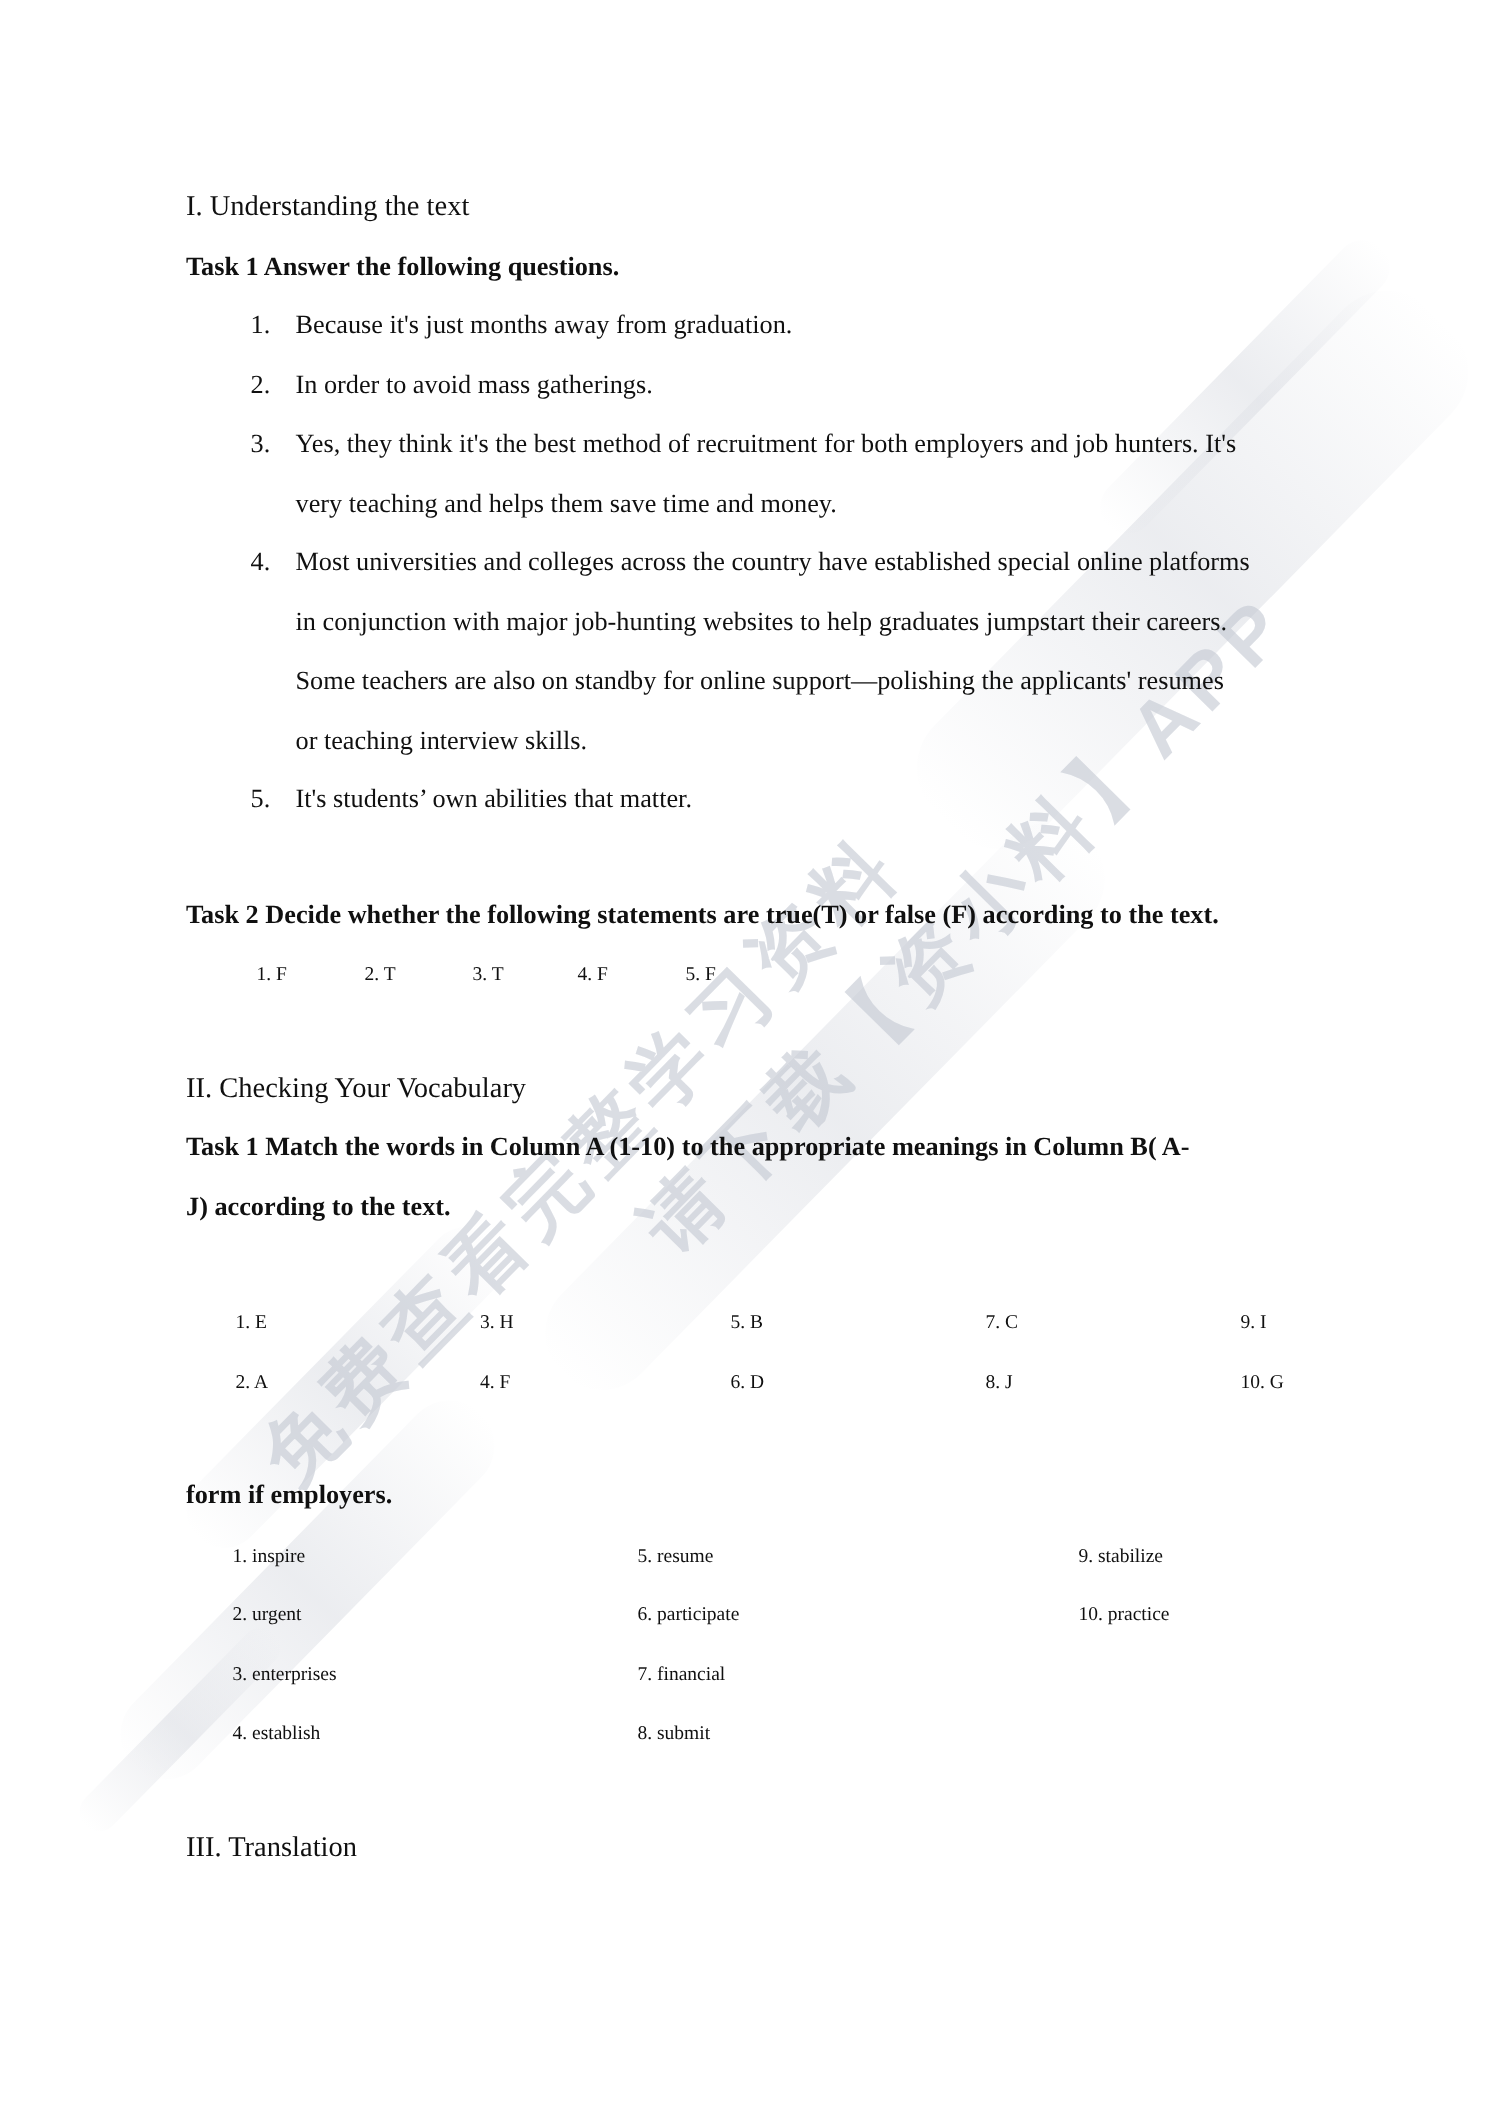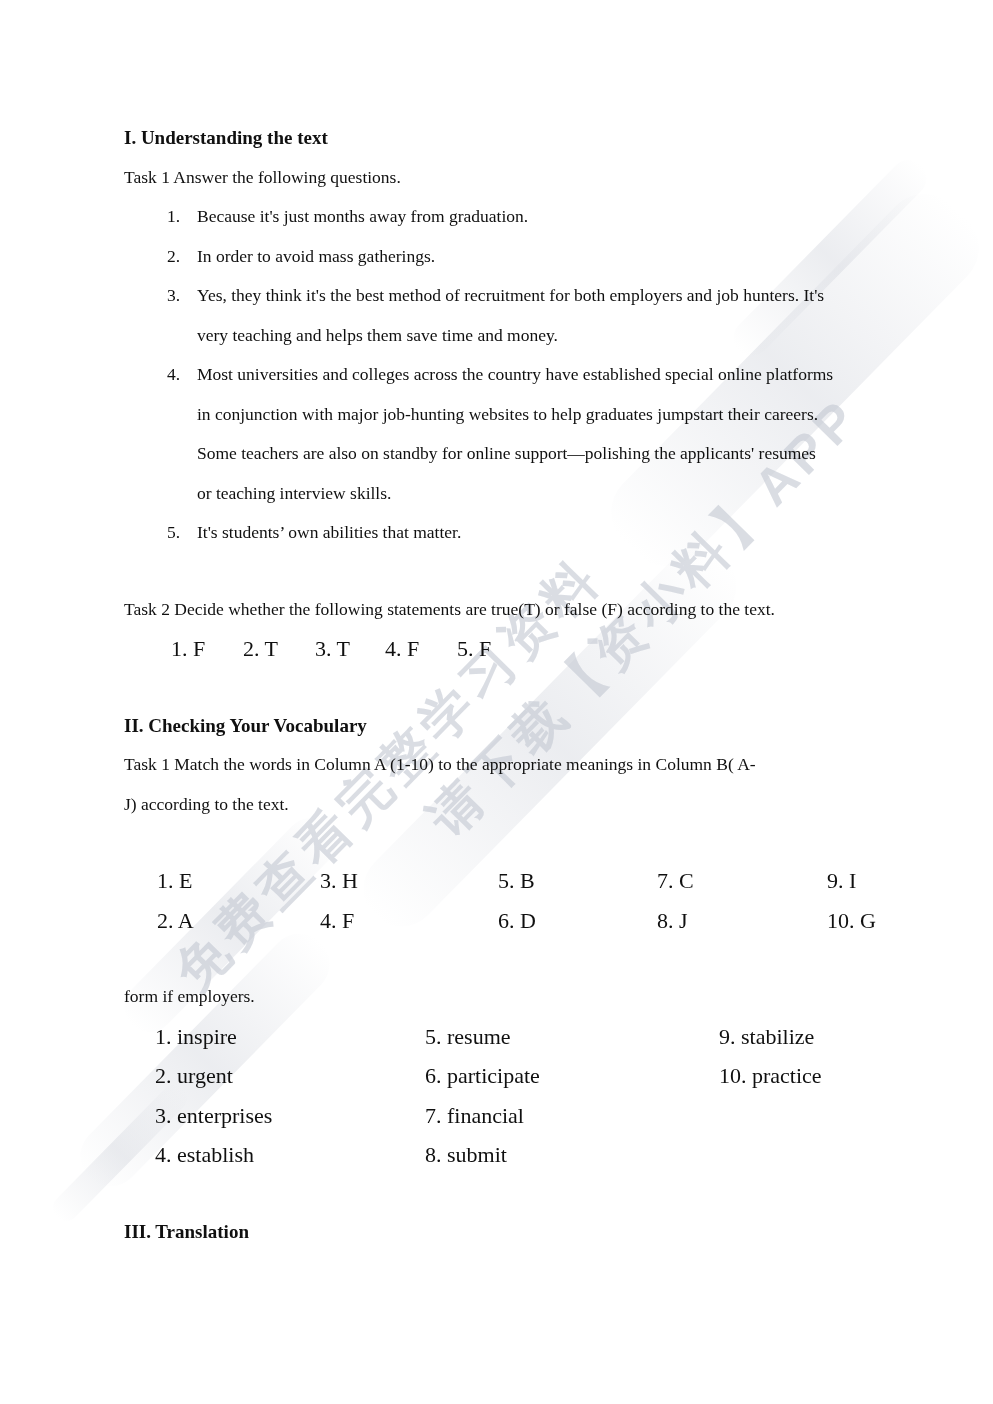--- a/index.html
+++ b/index.html
@@ -39,40 +39,40 @@
     letter-spacing:6px;
     line-height:60px;
   }
   .wm1{left:184px;top:951px;}
   .wm2{left:438px;top:797px;}
   
   .content{
     position:relative;z-index:1;
     padding:118px 70px 0 124px;
   }
-  .h-roman{font-size:19px;font-weight:bold;line-height:39.5px;white-space:nowrap;}
-  .h-task{font-size:17.5px;font-weight:normal;line-height:39.5px;white-space:nowrap;}
+  .h-roman{font-size:19px;font-weight:normal;line-height:39.5px;white-space:nowrap;}
+  .h-task{font-size:17.5px;font-weight:bold;line-height:39.5px;white-space:nowrap;}
   .aline{
     position:relative;
     padding-left:73px;
     font-size:17.5px;
     line-height:39.5px;
     white-space:nowrap;
   }
   .aline .num{position:absolute;left:43px;top:0;}
   .row{position:relative;height:39.5px;}
-  .row span{position:absolute;top:0;line-height:39.5px;font-size:22px;white-space:nowrap;}
+  .row span{position:absolute;top:0;line-height:39.5px;font-size:13px;white-space:nowrap;}
   .tfrow span:nth-child(1){left:47px;}
   .tfrow span:nth-child(2){left:119px;text-align:center;}
   .tfrow span:nth-child(3){left:191px;}
   .tfrow span:nth-child(4){left:261px;}
   .tfrow span:nth-child(5){left:333px;text-align:right;}
   .mrow span:nth-child(1){left:33px;}
   .mrow span:nth-child(2){left:196px;}
-  .mrow span:nth-child(3){left:363px;margin-left:11px;}
+  .mrow span:nth-child(3){left:363px;}
   .mrow span:nth-child(4){left:533px;}
   .mrow span:nth-child(5){left:703px;}
   .frow span:nth-child(1){left:31px;}
   .frow span:nth-child(2){left:301px;}
   .frow span:nth-child(3){left:571px;margin-left:24px;}
   .gap{height:37px;}
 </style>
 </head>
 <body>
 

